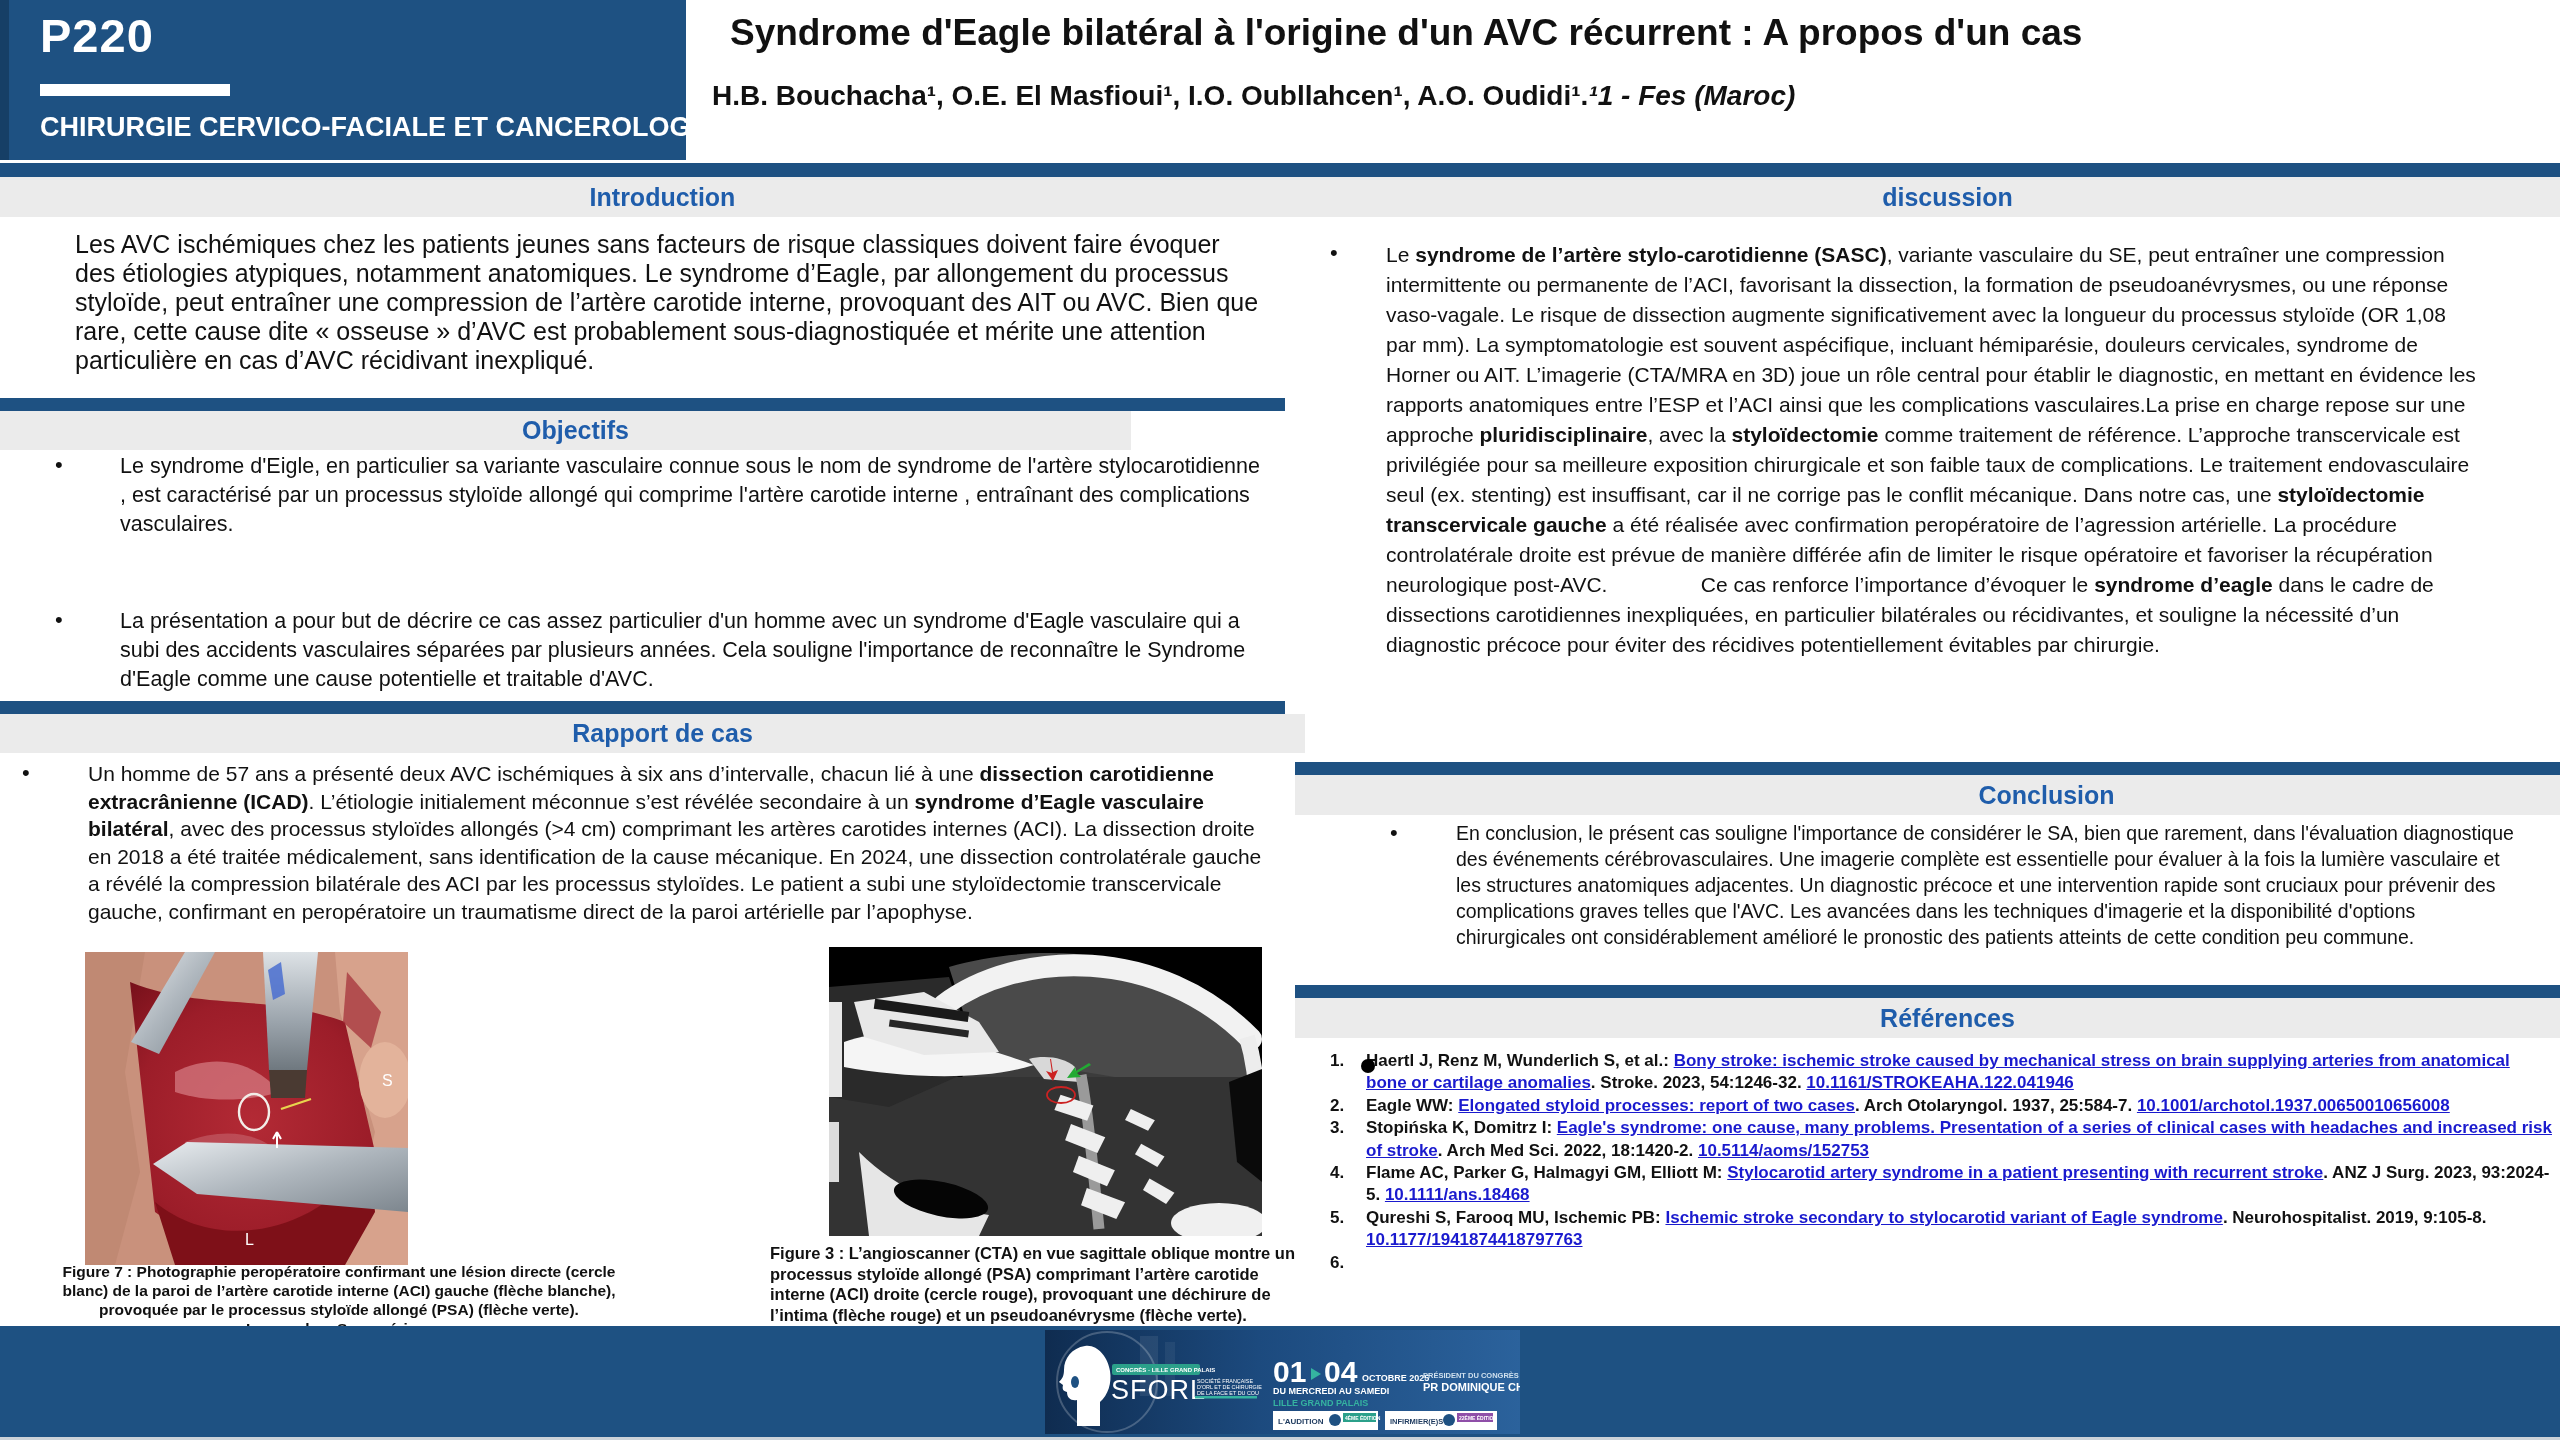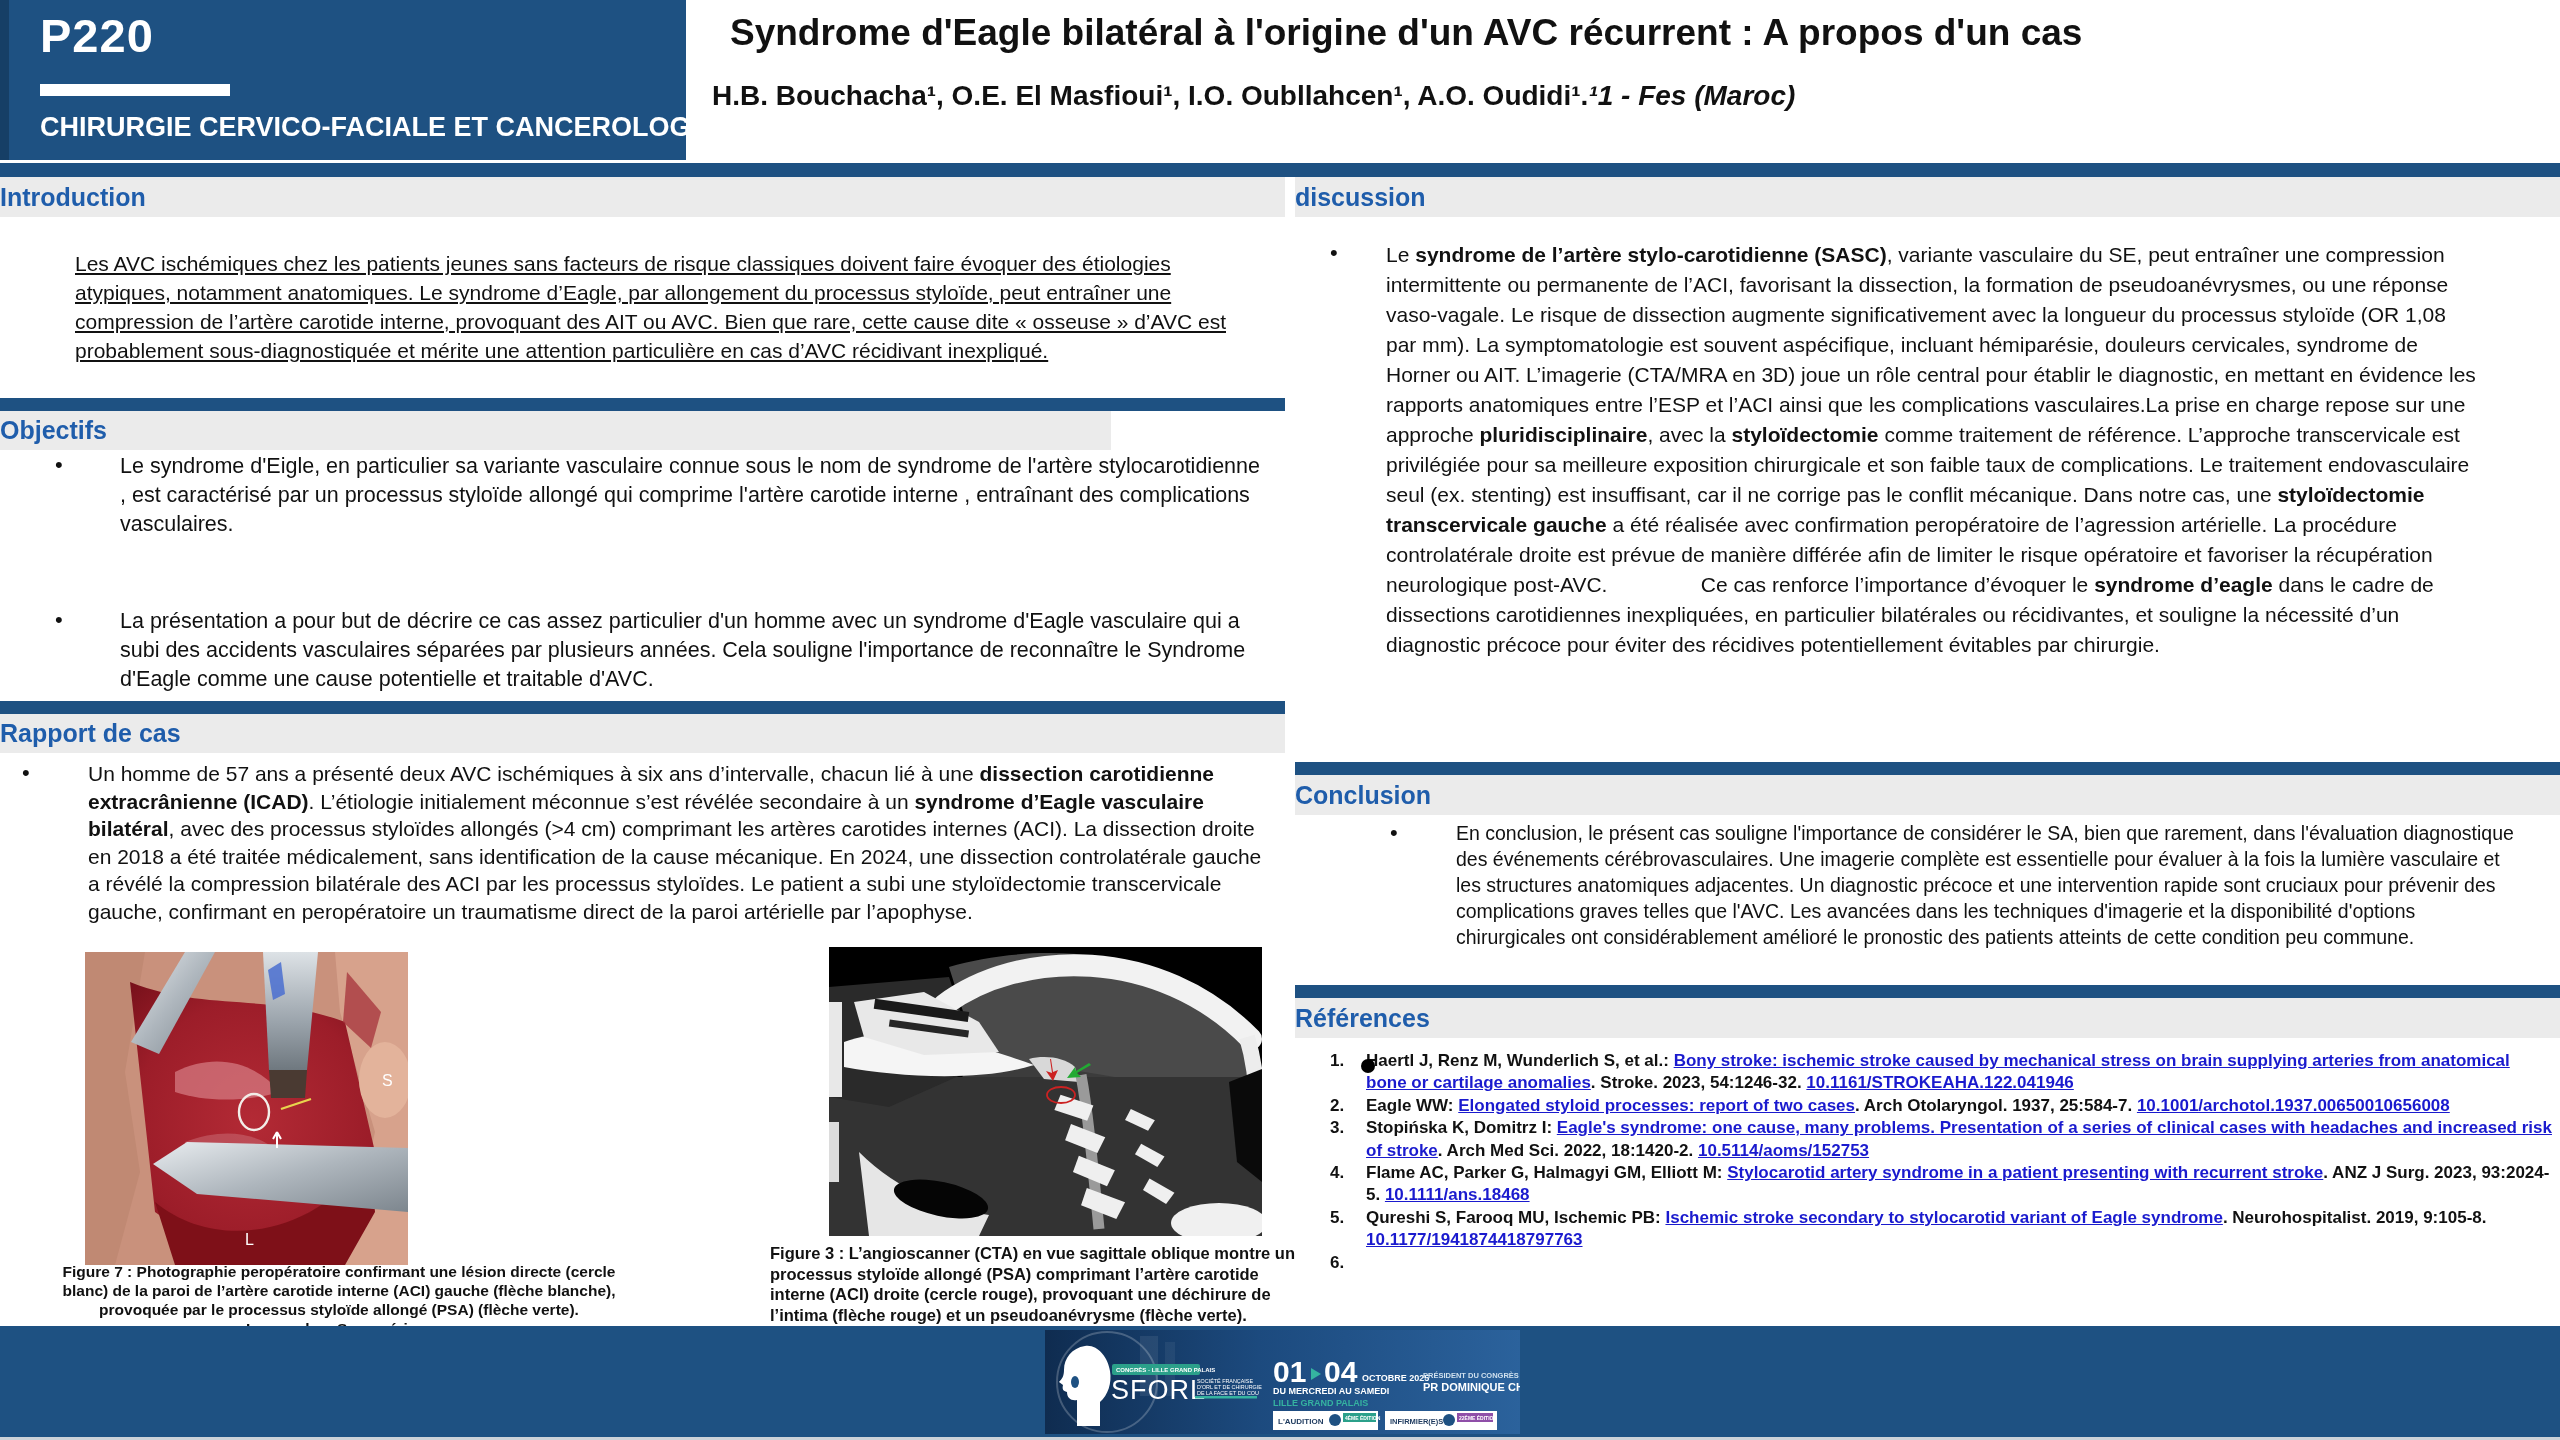--- a/index.html
+++ b/index.html
@@ -18,29 +18,29 @@
   .dept{left:40px;top:112px;color:#ffffff;font-size:27px;font-weight:bold;}
   .title{left:730px;top:12px;font-size:37px;font-weight:bold;white-space:nowrap;}
   .authors{left:712px;top:80px;font-size:28px;font-weight:bold;white-space:nowrap;}
   
   .bar{background:#1e5182;}
   .bar-top{left:0;top:163px;width:2560px;height:14px;}
   .bar-l2{left:0;top:398px;width:1285px;height:13px;}
   .bar-l3{left:0;top:701px;width:1285px;height:13px;}
   .bar-r2{left:1295px;top:762px;width:1265px;height:13px;}
   .bar-r3{left:1295px;top:985px;width:1265px;height:13px;}
-  .band{background:#ebebeb;text-align:left;font-weight:bold;color:#1f5dab;font-size:25px;line-height:40px;height:40px;}
+  .band{background:#ebebeb;text-align:center;font-weight:bold;color:#1f5dab;font-size:25px;line-height:40px;height:40px;padding-left:20px;}
   .band-intro{left:0;top:177px;width:1285px;}
   .band-disc{left:1295px;top:177px;width:1265px;}
   .band-obj{left:0;top:411px;width:1111px;height:39px;line-height:39px;}
   .band-rap{left:0;top:714px;width:1285px;height:39px;line-height:39px;}
   .band-conc{left:1295px;top:775px;width:1463px;}
   .band-ref{left:1295px;top:998px;width:1265px;}
   
-  .intro-text{left:75px;top:249px;width:1190px;font-size:21px;line-height:29px;text-decoration:underline;}
+  .intro-text{left:75px;top:230px;width:1190px;font-size:25px;line-height:29px;}
   .bullet{display:flex;align-items:flex-start;}
   .dot{flex:0 0 auto;font-size:22px;line-height:1.2;}
   .obj-b1{left:55px;top:452px;width:1210px;font-size:21.5px;line-height:29px;}
   .obj-b2{left:55px;top:607px;width:1210px;font-size:21.5px;line-height:29px;}
   .obj-b1 .dot,.obj-b2 .dot{width:65px;}
   .rap-b{left:22px;top:760px;width:1243px;font-size:21px;line-height:27.5px;}
   .rap-b .dot{width:66px;}
   .disc-b{left:1330px;top:240px;width:1152px;font-size:21px;line-height:30px;}
   .disc-b .dot{width:56px;}
   .conc-b{left:1390px;top:820px;width:1128px;font-size:19.5px;line-height:26px;}

